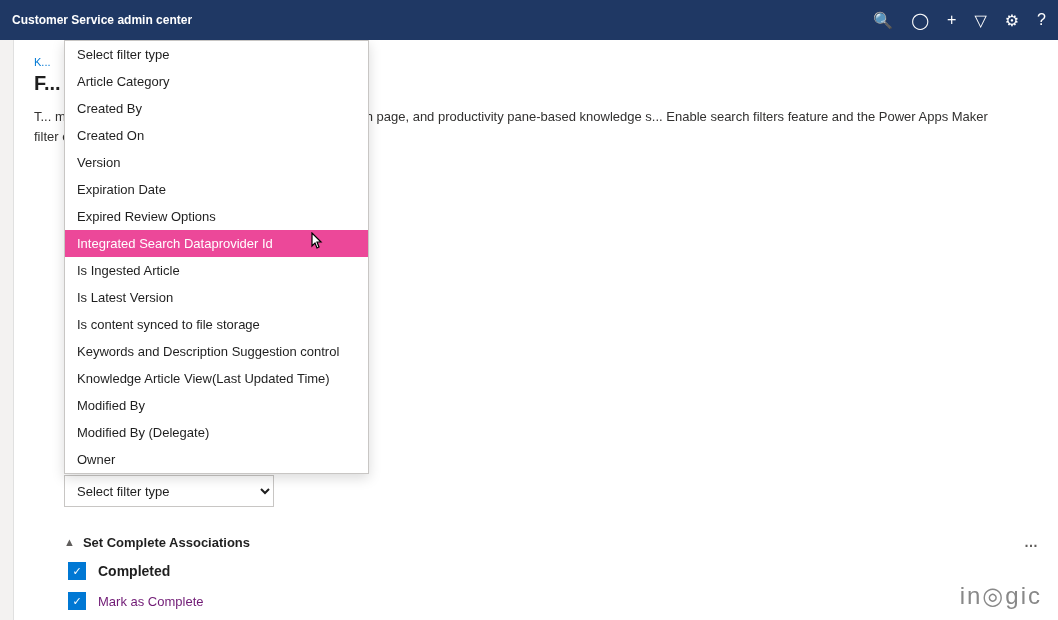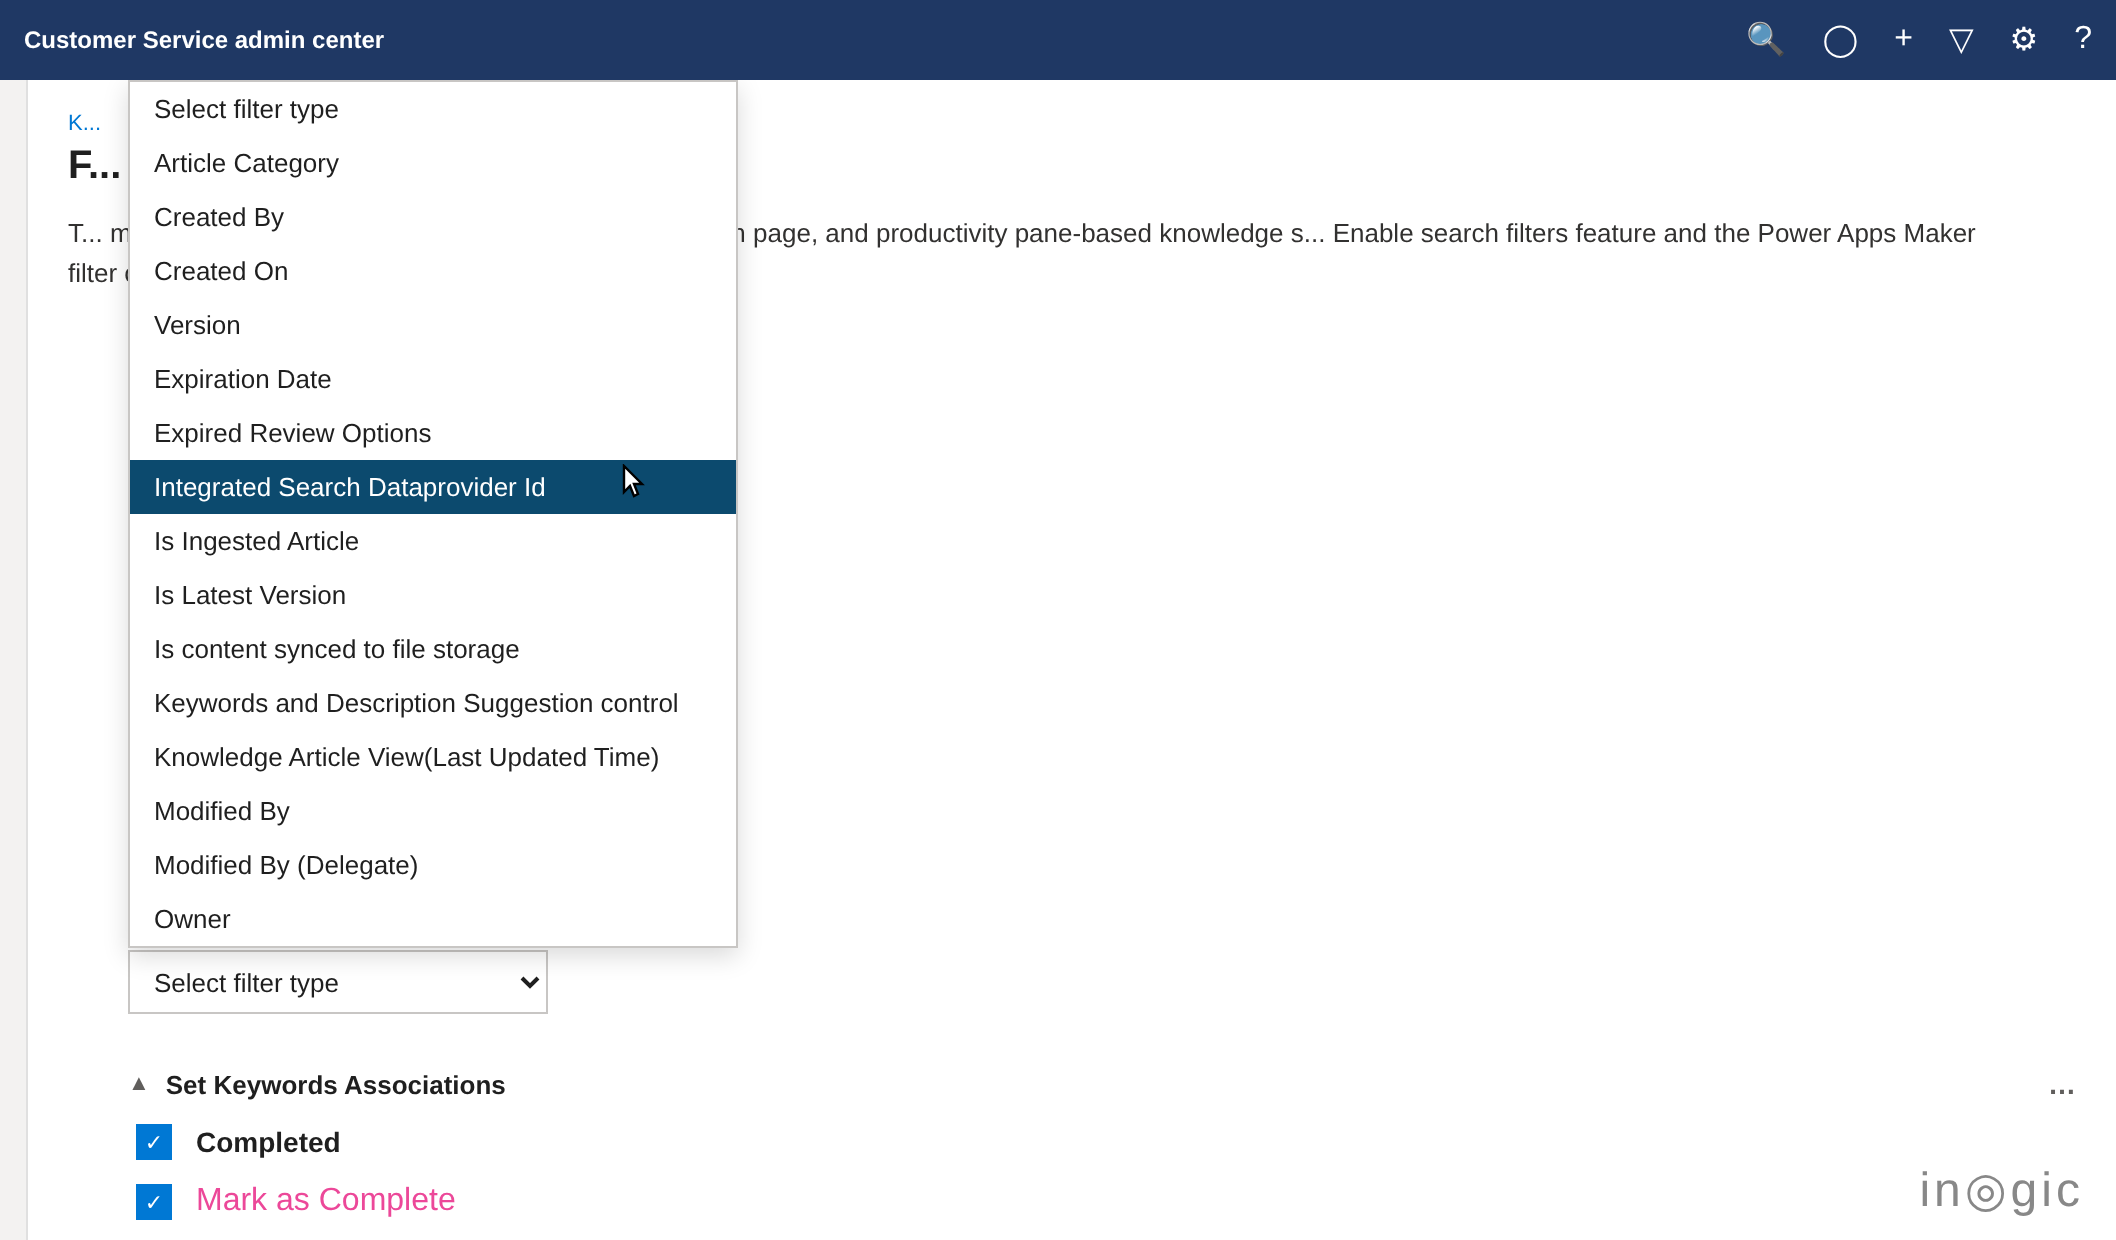--- a/index.html
+++ b/index.html
@@ -147,22 +147,22 @@
     }
 
     .mark-complete-row {
       display: flex;
       align-items: center;
       gap: 12px;
       padding-left: 4px;
     }
 
     .mark-complete-label {
-      font-size: 16px;
-      color: #ec4899;
+      font-size: 13px;
+      color: #701a75;
     }
 
     
     .dropdown-container {
       position: absolute;
       top: 0;
       left: 50px;
       z-index: 200;
     }
 
@@ -179,21 +179,21 @@
 
     .dropdown-item {
       padding: 6px 12px;
       font-size: 13px;
       color: #1f1f1f;
       cursor: pointer;
       white-space: nowrap;
     }
 
     .dropdown-item.selected {
-      background: #0c4a6e;
+      background: #ec4899;
       color: white;
     }
 
     
     .dropdown-list::-webkit-scrollbar {
       width: 8px;
     }
     .dropdown-list::-webkit-scrollbar-track {
       background: #f1f1f1;
     }
@@ -261,21 +261,21 @@
 
     <div class="page-header">
       <div class="page-subtitle">K...</div>
       <div class="page-title">F...</div>
       <div class="page-description">T... m-based Knowledge search control, Knowledge search page, and productivity pane-based knowledge s... Enable search filters feature and the Power Apps Maker filter configuration will be deactivated. You can e...</div>
     </div>
 
     <div class="bottom-section" style="position:absolute; bottom: 0; left: 0; right: 0; padding: 10px 20px 10px 50px;">
       <div class="section-header">
         <span class="section-header-chevron">▲</span>
-        <span>Set Keywords Associations</span>
+        <span>Set Complete Associations</span>
         <span class="section-header-more">…</span>
       </div>
 
       <div class="completed-row">
         <div class="checkbox-checked">✓</div>
         <span class="completed-label">Completed</span>
       </div>
 
       <div class="mark-complete-row">
         <div class="checkbox-checked">✓</div>

